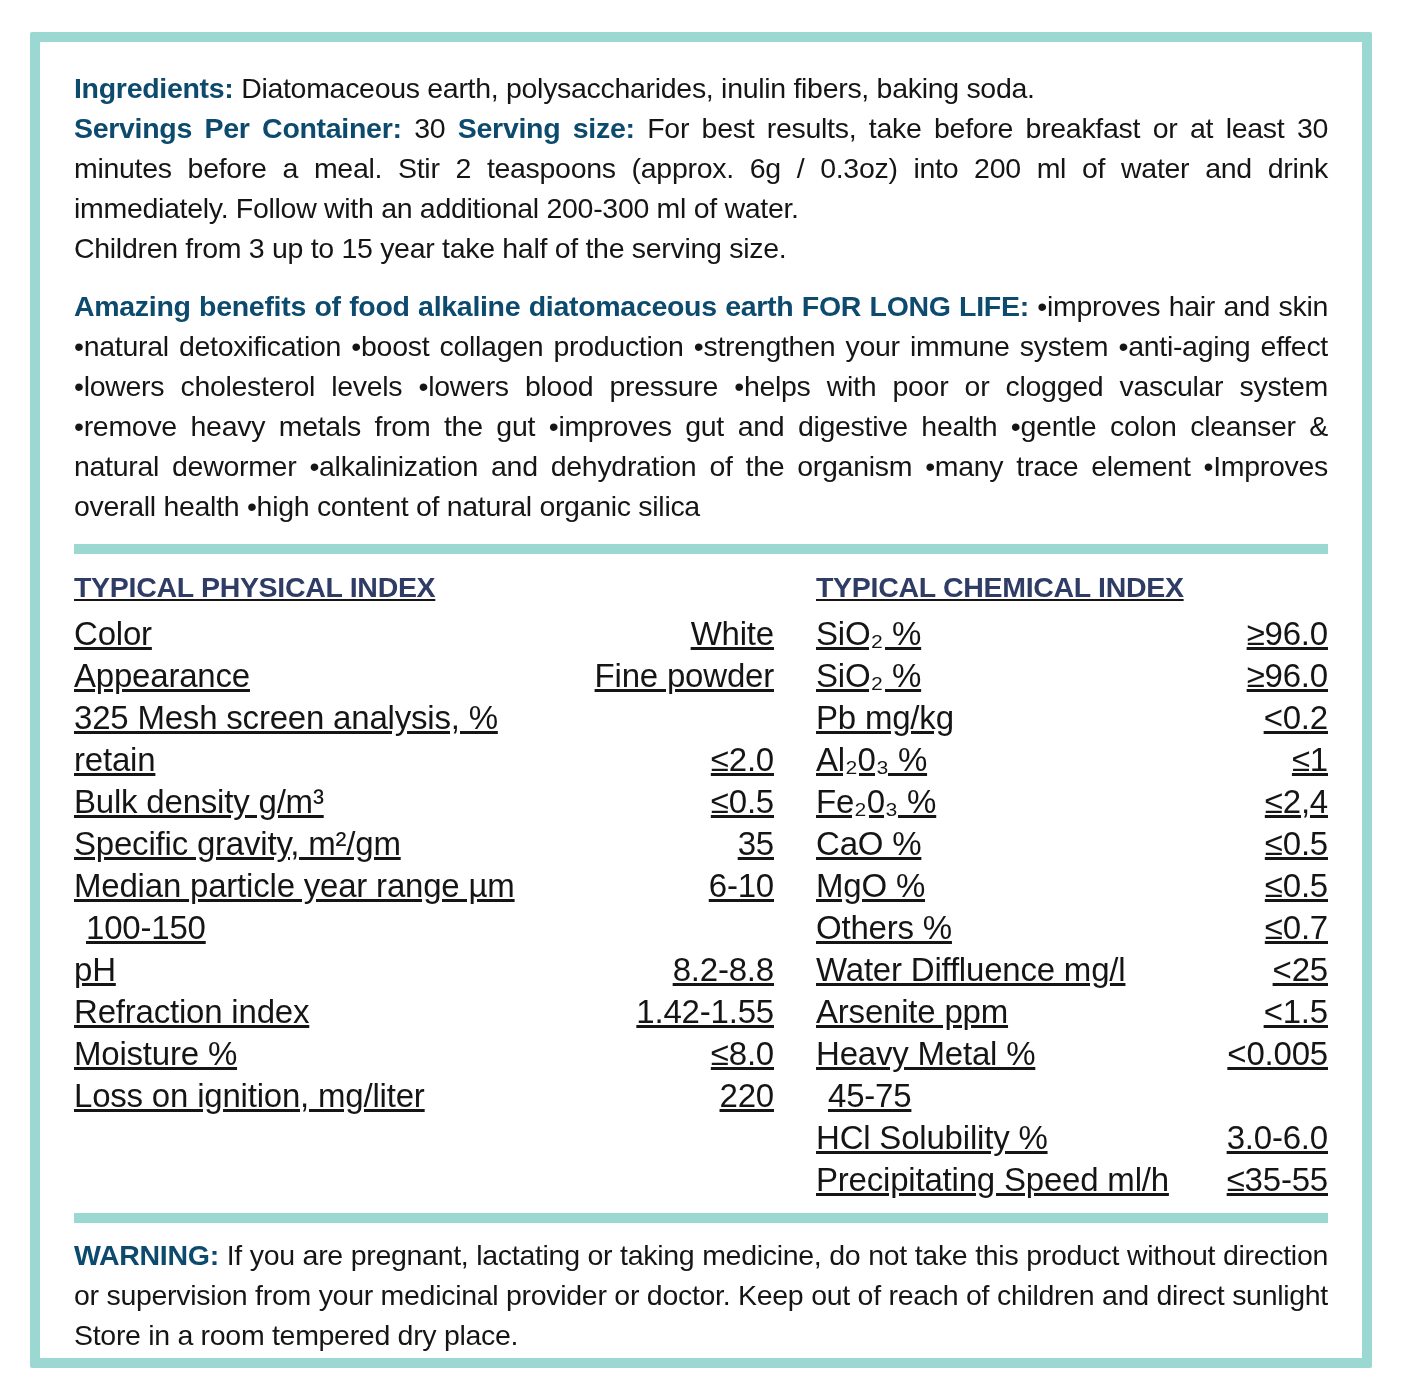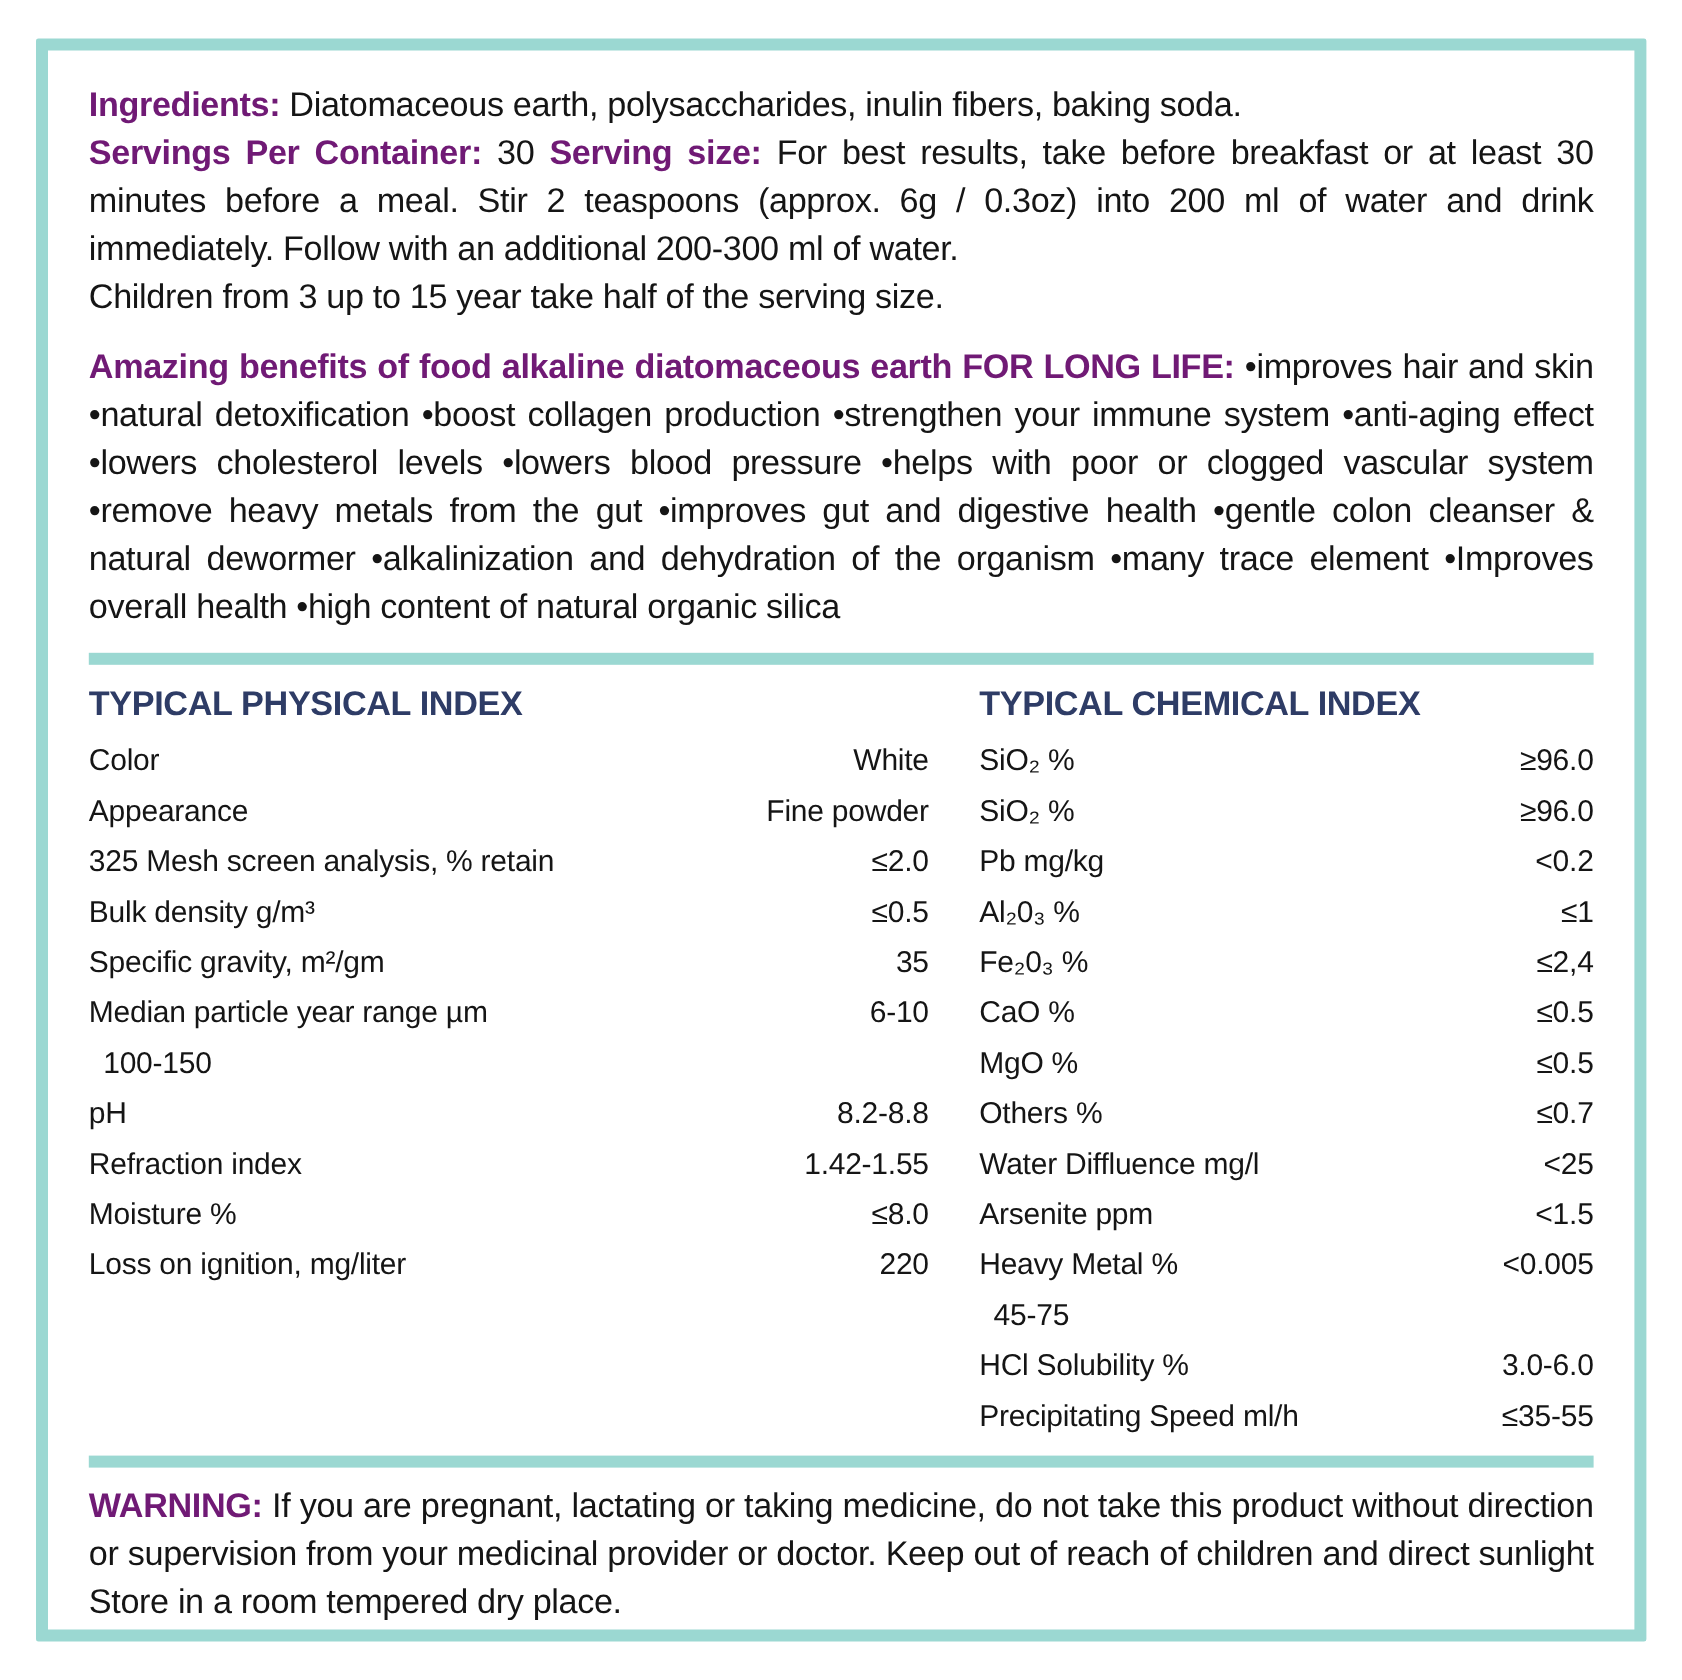--- a/index.html
+++ b/index.html
@@ -30,55 +30,56 @@
   .para {
     margin: 0;
     font-size: 28.5px;
     line-height: 40px;
     letter-spacing: -0.3px;
     text-align: justify;
     text-justify: inter-word;
   }
   .lead {
     font-weight: bold;
-    color: #701a75;
+    color: #0c4a6e;
   }
   .benefits-para {
     margin-top: 18px;
   }
   .divider {
     height: 10px;
     background: #9bd8d2;
     margin: 18px 0 12px 0;
   }
   .divider.bottom {
     margin: 12px 0 12px 0;
   }
   .tables {
     display: flex;
     justify-content: space-between;
   }
   .table-col {
     display: block;
+    text-decoration: underline;
   }
   .col-physical { width: 700px; }
   .col-chemical { width: 512px; }
   .table-title {
     margin: 0 0 5px 0;
     font-size: 28.5px;
     line-height: 42px;
     font-weight: bold;
     color: #2e3c66;
     letter-spacing: -0.3px;
   }
   .t-row {
     display: flex;
     justify-content: space-between;
-    align-items: flex-start;
-    font-size: 25px;
+    align-items: flex-end;
+    font-size: 33px;
     line-height: 42px;
     letter-spacing: -0.2px;
   }
   .t-label {
     text-align: left;
   }
   .col-physical .t-label { max-width: 460px; }
   .t-value {
     text-align: right;
     white-space: nowrap;

